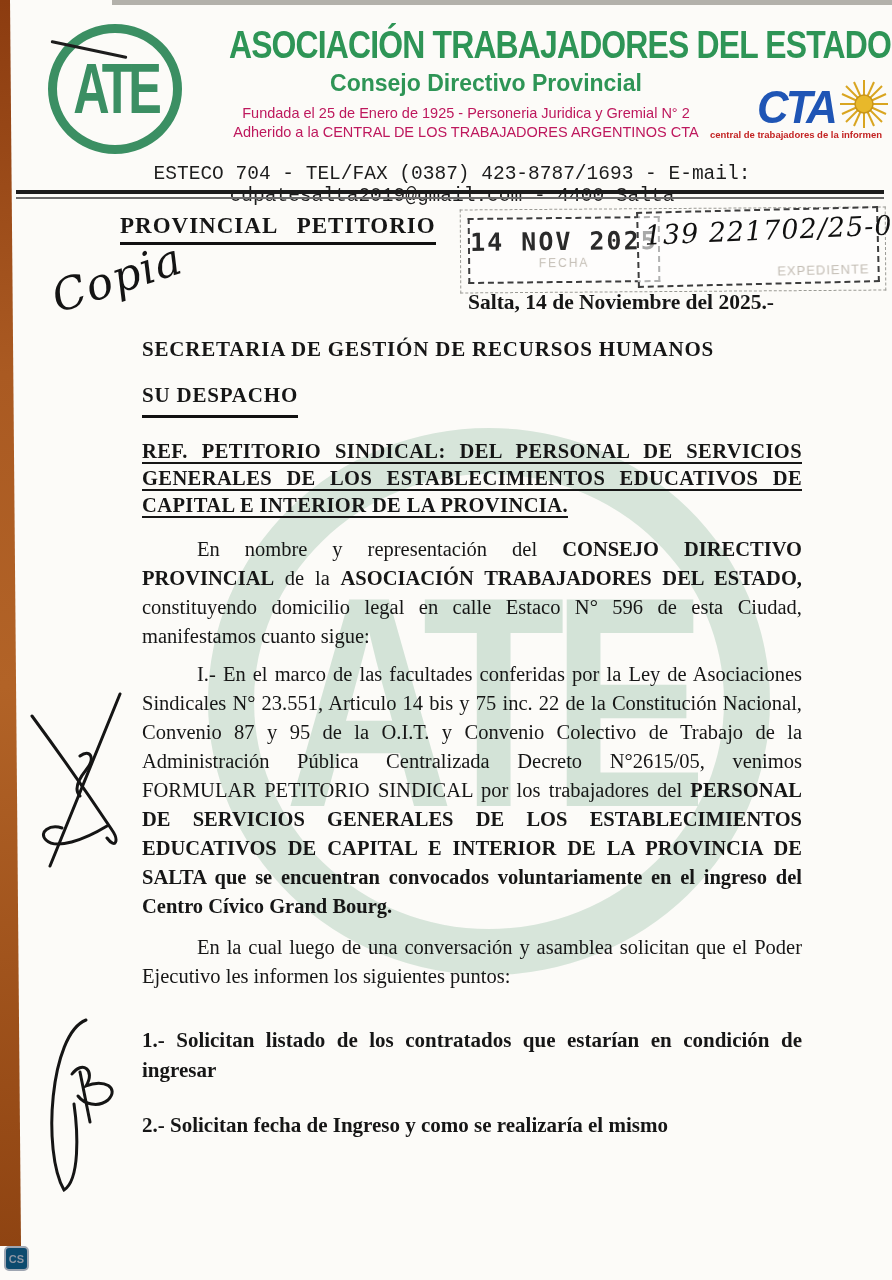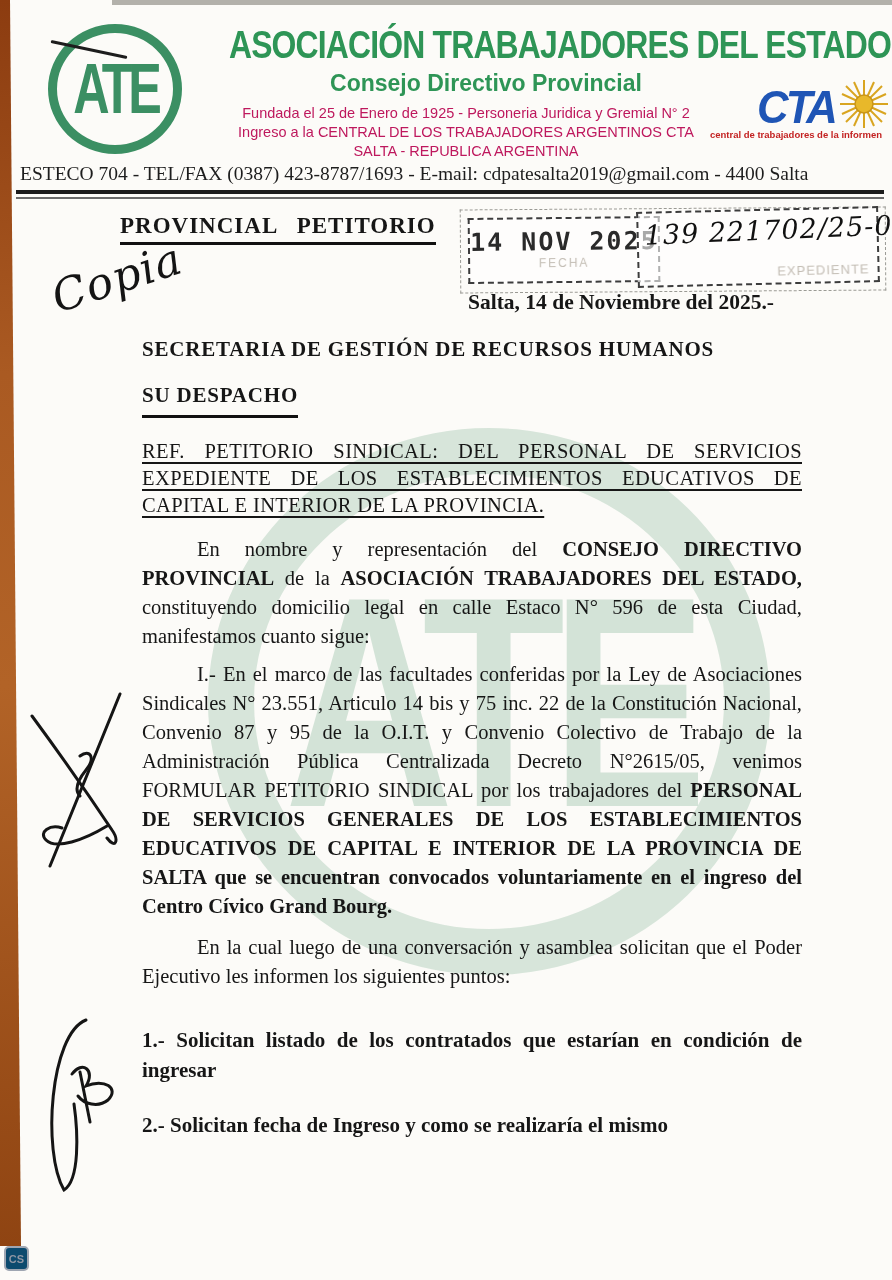--- a/index.html
+++ b/index.html
@@ -51,22 +51,22 @@
 
   .cta-logo{position:absolute; left:706px; top:86px; width:180px; height:66px; text-align:center; z-index:3;}
   .cta-text{
     font-family:"Liberation Sans", sans-serif; font-weight:bold; font-style:italic;
     font-size:46px; line-height:42px; color:#1f55b5; letter-spacing:-3px; transform:scaleX(.95);
   }
   .cta-sun{position:absolute; right:-4px; top:-8px; width:52px; height:52px;}
   .cta-tagline{font-family:"Liberation Sans", sans-serif; font-weight:bold; font-size:9.5px; color:#c32222; margin-top:1px; white-space:nowrap;}
 
   .address-line{
-    position:absolute; left:20px; top:163px; width:864px; z-index:2;
-    font-family:Liberation Serif, serif; font-size:19.5px; color:#1d1d1d;
+    position:absolute; left:20px; top:163px; width:864px; text-align:center; z-index:2;
+    font-family:Liberation Mono, monospace; font-size:19.5px; color:#1d1d1d;
   }
   .rule1{position:absolute; left:16px; top:190px; width:868px; height:4px; background:#1c1c1c; z-index:2;}
   .rule2{position:absolute; left:16px; top:197px; width:868px; height:2px; background:#6b6b6b; z-index:2;}
 
   
   .subject{
     position:absolute; left:120px; top:213px; z-index:2;
     font-size:23px; font-weight:bold; letter-spacing:1px; word-spacing:13px;
     border-bottom:3px solid #111; padding-bottom:3px;
   }
@@ -91,21 +91,21 @@
   .date-line{position:absolute; left:468px; top:290px; z-index:2; font-size:21.5px; font-weight:bold;}
 
   
   .column{position:absolute; left:142px; top:337px; width:660px; z-index:2;}
   .column p{margin:0;}
   .r1{font-size:21px; font-weight:bold; letter-spacing:.8px; margin-bottom:21px;}
   .r2{font-size:21px; font-weight:bold; letter-spacing:.8px; margin-bottom:18px;}
   .r3{font-size:21px; font-weight:bold; letter-spacing:.8px; margin-bottom:30px;}
   .r3 span{border-bottom:3px solid #111; padding-bottom:8px;}
 
-  .ref{font-weight:normal; font-size:20.5px; line-height:27px; letter-spacing:.4px; margin-bottom:16px;}
+  .ref{font-weight:bold; font-size:20.5px; line-height:27px; letter-spacing:.4px; margin-bottom:16px;}
   .ref-line{display:block; text-decoration:underline; text-decoration-thickness:2px; text-underline-offset:4px;}
   .jl{text-align:justify; text-align-last:justify;}
 
   .body{font-size:20.5px; line-height:29px; text-align:justify;}
   .indent{text-indent:55px;}
   .p1{margin-bottom:9px !important;}
   .p2{margin-bottom:12px !important;}
   .p3{margin-bottom:34px !important;}
   .b{font-weight:bold;}
   .item{font-weight:bold; font-size:21px; line-height:30px; text-align:justify;}
@@ -145,22 +145,21 @@
       <span class="ate-letters">ATE</span>
     </div>
     <div class="pen-stroke"></div>
   </div>
 
   <div class="header-center">
     <div class="org-name">ASOCIACIÓN TRABAJADORES DEL ESTADO</div>
     <div class="org-subtitle">Consejo Directivo Provincial</div>
     <div class="org-info">
       <div>Fundada el 25 de Enero de 1925 - Personeria Juridica y Gremial N° 2</div>
-      <div>Ingreso a la CENTRAL DE LOS TRABAJADORES ARGENTINOS CTA</div>
-      <div>SALTA - REPUBLICA ARGENTINA</div>
+      <div>Adherido a la CENTRAL DE LOS TRABAJADORES ARGENTINOS CTA</div>
     </div>
   </div>
 
   <div class="cta-logo">
     <div class="cta-text">CTA</div>
     <svg class="cta-sun" viewBox="0 0 52 52">
       <g stroke="#d9a520" stroke-width="2">
         <line x1="26" y1="2" x2="26" y2="50"></line>
           <line x1="2" y1="26" x2="50" y2="26"></line>
         <line x1="8" y1="8" x2="44" y2="44"></line>
@@ -196,21 +195,21 @@
   <div class="date-line">Salta, 14 de Noviembre del 2025.-</div>
 
   <div class="column">
     <div class="r1">SECRETARIA DE GESTIÓN DE RECURSOS HUMANOS</div>
     <div class="r3">
       <span>SU DESPACHO</span>
     </div>
 
     <div class="ref">
       <span class="ref-line jl">REF. PETITORIO SINDICAL: DEL PERSONAL DE SERVICIOS</span>
-      <span class="ref-line jl">EXPEDIENTE DE LOS ESTABLECIMIENTOS EDUCATIVOS DE</span>
+      <span class="ref-line jl">GENERALES DE LOS ESTABLECIMIENTOS EDUCATIVOS DE</span>
       <span class="ref-line">CAPITAL E INTERIOR DE LA PROVINCIA.</span>
     </div>
 
     <p class="body indent p1"><span>En nombre y representación del </span><span class="b">CONSEJO DIRECTIVO PROVINCIAL</span><span> de la </span><span class="b">ASOCIACIÓN TRABAJADORES DEL ESTADO,</span><span> constituyendo domicilio legal en calle Estaco N° 596 de esta Ciudad, manifestamos cuanto sigue:</span></p>
 
     <p class="body indent p2"><span>I.- En el marco de las facultades conferidas por la Ley de Asociaciones Sindicales N° 23.551, Articulo 14 bis y 75 inc. 22 de la Constitución Nacional, Convenio 87 y 95 de la O.I.T. y Convenio Colectivo de Trabajo de la Administración Pública Centralizada Decreto N°2615/05, venimos </span><span>FORMULAR PETITORIO SINDICAL</span><span> por los trabajadores del </span><span class="b">PERSONAL DE SERVICIOS GENERALES DE LOS ESTABLECIMIENTOS EDUCATIVOS DE CAPITAL E INTERIOR DE LA PROVINCIA DE SALTA</span><span class="b"> que se encuentran convocados voluntariamente en el ingreso del Centro Cívico Grand Bourg.</span></p>
 
     <p class="body indent p3"><span>En la cual luego de una conversación y asamblea solicitan que el Poder Ejecutivo les informen los siguientes puntos:</span></p>
 
     <p class="item item1">1.- Solicitan listado de los contratados que estarían en condición de ingresar</p>

